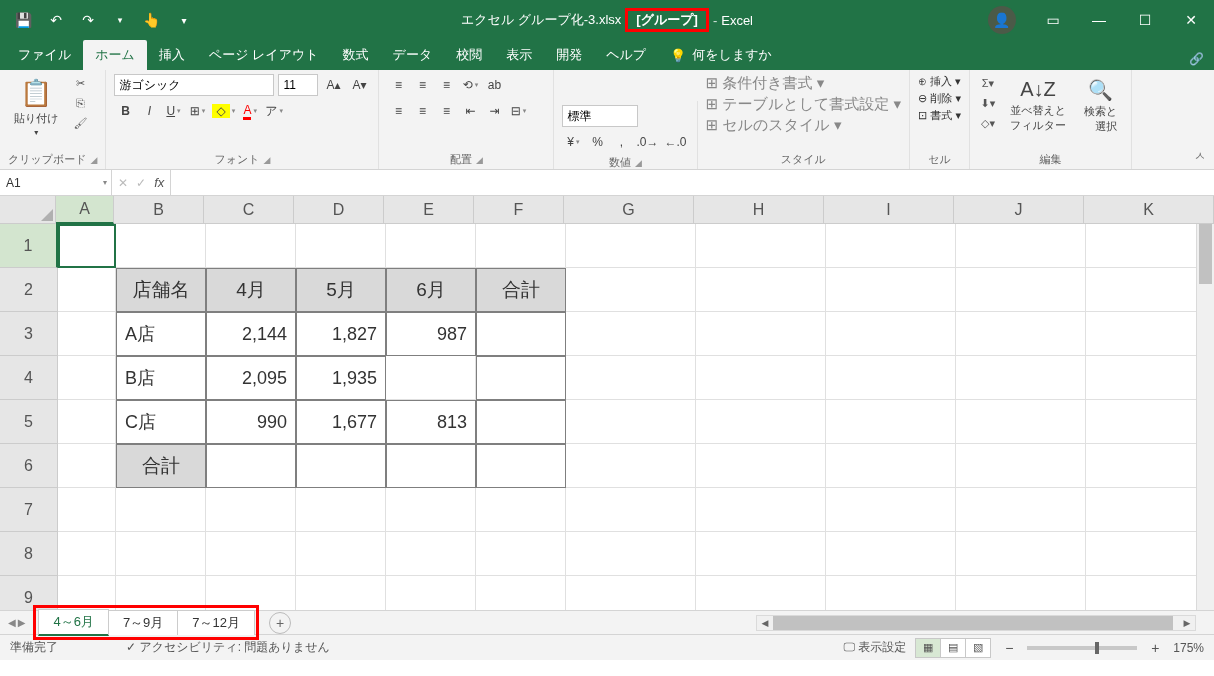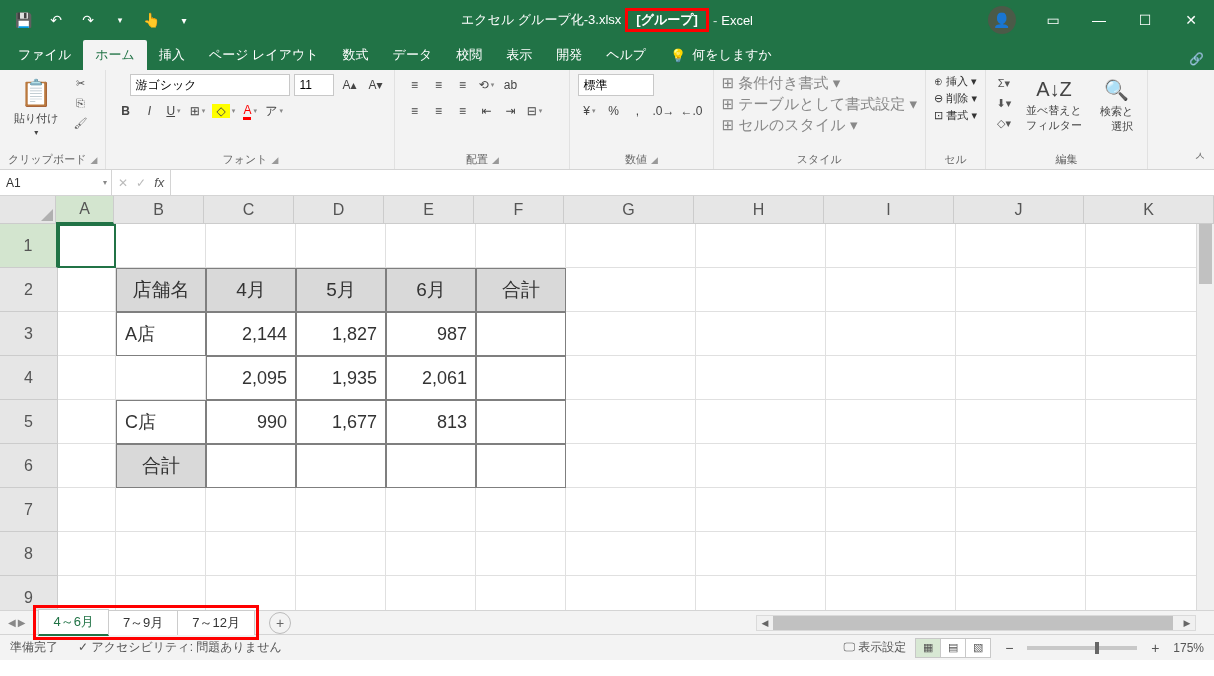--- a/index.html
+++ b/index.html
@@ -75,21 +75,21 @@
 .sheet-tabs-wrap { display:flex; align-items:center; border:3px solid #ff0000; padding:1px 2px;}
 .sheet-tab { padding:3px 14px; background:#fff; border:1px solid #ccc; border-bottom:none; font-size:13px; cursor:pointer; margin-right:-1px;}
 .sheet-tab.active { border-bottom:2px solid #217346; color:#217346; font-weight:500;}
 .new-sheet { width:22px; height:22px; border:1px solid #bbb; border-radius:50%; display:flex; align-items:center; justify-content:center; margin-left:10px; font-size:14px; color:#666; cursor:pointer;}
 .hscroll { position:absolute; right:18px; width:440px; height:16px; top:4px; background:#f0f0f0; border:1px solid #dadada; display:flex;}
 .hscroll-btn { width:16px; display:flex; align-items:center; justify-content:center; font-size:9px; color:#666;}
 .hscroll-track { flex:1; position:relative;}
 .hscroll-thumb { position:absolute; left:0; top:0; bottom:0; width:400px; background:#c1c1c1;}
 
 
-.status-bar { height:26px; background:#f3f3f3; border-top:1px solid #d4d4d4; display:flex; align-items:center; padding:0 10px; font-size:12px; color:#555;}
+.status-bar { height:26px; background:#f3f3f3; border-top:1px solid #d4d4d4; display:flex; align-items:center; padding:0 10px; font-size:12px; color:#555;gap:48px;}
 .status-right { margin-left:auto; display:flex; align-items:center; gap:10px;}
 .view-btns { display:flex; }
 .view-btn { width:26px; height:20px; border:1px solid #c8c8c8; display:flex; align-items:center; justify-content:center; font-size:11px; margin-left:-1px; cursor:pointer; background:#fff;}
 .view-btn.active { background:#d8e8d4;}
 .zoom-slider { width:110px; height:4px; background:#c8c8c8; position:relative;}
 .zoom-slider::after { content:''; position:absolute; left:62%; top:-4px; width:4px; height:12px; background:#666;}
 .zoom-btn { width:16px; text-align:center; cursor:pointer; font-size:14px;}
 </style>
 </head>
 <body>
@@ -155,21 +155,21 @@
     </div>
     <div class="group-label">
         <span>クリップボード</span>
         <span class="dlg-launcher">◢</span>
       </div>
   </div>
 
   <div class="group" style="min-width:260px;">
     <div style="flex:1;">
       <div class="font-row">
-        <input class="font-select" style="width: 160px; margin-left: 16px;" value="游ゴシック">
+        <input class="font-select" style="width: 160px;" value="游ゴシック">
         <input class="font-select" style="width: 40px;" value="11">
         <div class="icon-btn">A▴</div>
         <div class="icon-btn">A▾</div>
       </div>
       <div class="icon-row">
         <div class="icon-btn">
             <b>B</b>
           </div>
         <div class="icon-btn">
             <i>I</i>
@@ -213,21 +213,21 @@
         <div class="icon-btn">⇥</div>
         <div class="icon-btn">⊟<span class="dd">▾</span></div>
       </div>
     </div>
     <div class="group-label">
         <span>配置</span>
         <span class="dlg-launcher">◢</span>
       </div>
   </div>
 
-  <div class="group" style="min-width:90px;">
+  <div class="group" style="min-width:90px;margin-top:31px;">
     <div style="flex:1;">
       <input class="font-select" style="width: 76px; margin-bottom: 4px;" value="標準">
       <div class="icon-row">
         <div class="icon-btn">¥<span class="dd">▾</span></div>
         <div class="icon-btn">%</div>
         <div class="icon-btn">,</div>
         <div class="icon-btn">.0→</div>
         <div class="icon-btn">←.0</div>
       </div>
     </div>
@@ -261,21 +261,21 @@
 
   <div class="group">
     <div class="group-body">
       <div class="mini-stack">
         <div class="mini-btn">Σ▾</div>
         <div class="mini-btn">⬇▾</div>
         <div class="mini-btn">◇▾</div>
       </div>
       <div class="big-btn">
         <span style="font-size:20px;">A↓Z</span>
-        <span style="white-space:pre-line; text-align:left;">並べ替えと
+        <span style="white-space:pre-line; text-align:right;">並べ替えと
 フィルター</span>
       </div>
       <div class="big-btn">
         <span style="font-size:20px;">🔍</span>
         <span style="white-space:pre-line; text-align:right;">検索と
 選択</span>
       </div>
     </div>
     <div class="group-label">
         <span>編集</span>
@@ -431,23 +431,23 @@
         <div class="cell thead" style="left: 58px; top: 44px; width: 90px; height: 44px;">店舗名</div>
         <div class="cell thead" style="left: 148px; top: 44px; width: 90px; height: 44px;">4月</div>
         <div class="cell thead" style="left: 238px; top: 44px; width: 90px; height: 44px;">5月</div>
         <div class="cell thead" style="left: 328px; top: 44px; width: 90px; height: 44px;">6月</div>
         <div class="cell thead" style="left: 418px; top: 44px; width: 90px; height: 44px;">合計</div>
         <div class="cell tcell" style="left: 58px; top: 88px; width: 90px; height: 44px;">A店</div>
         <div class="cell tcell num" style="left: 148px; top: 88px; width: 90px; height: 44px;">2,144</div>
         <div class="cell tcell num" style="left: 238px; top: 88px; width: 90px; height: 44px;">1,827</div>
         <div class="cell tcell num" style="left: 328px; top: 88px; width: 90px; height: 44px;">987</div>
         <div class="cell tcell" style="left: 418px; top: 88px; width: 90px; height: 44px;"></div>
+        <div class="cell tcell" style="left: 58px; top: 132px; width: 90px; height: 44px;">B店</div>
         <div class="cell tcell num" style="left: 148px; top: 132px; width: 90px; height: 44px;">2,095</div>
         <div class="cell tcell num" style="left: 238px; top: 132px; width: 90px; height: 44px;">1,935</div>
-        <div class="cell tcell num" style="left: 328px; top: 132px; width: 90px; height: 44px;">2,061</div>
         <div class="cell tcell" style="left: 418px; top: 132px; width: 90px; height: 44px;"></div>
         <div class="cell tcell" style="left: 58px; top: 176px; width: 90px; height: 44px;">C店</div>
         <div class="cell tcell num" style="left: 148px; top: 176px; width: 90px; height: 44px;">990</div>
         <div class="cell tcell num" style="left: 238px; top: 176px; width: 90px; height: 44px;">1,677</div>
         <div class="cell tcell num" style="left: 328px; top: 176px; width: 90px; height: 44px;">813</div>
         <div class="cell tcell" style="left: 418px; top: 176px; width: 90px; height: 44px;"></div>
         <div class="cell thead" style="left: 58px; top: 220px; width: 90px; height: 44px;">合計</div>
         <div class="cell tcell" style="left: 148px; top: 220px; width: 90px; height: 44px;"></div>
         <div class="cell tcell" style="left: 238px; top: 220px; width: 90px; height: 44px;"></div>
         <div class="cell tcell" style="left: 328px; top: 220px; width: 90px; height: 44px;"></div>

